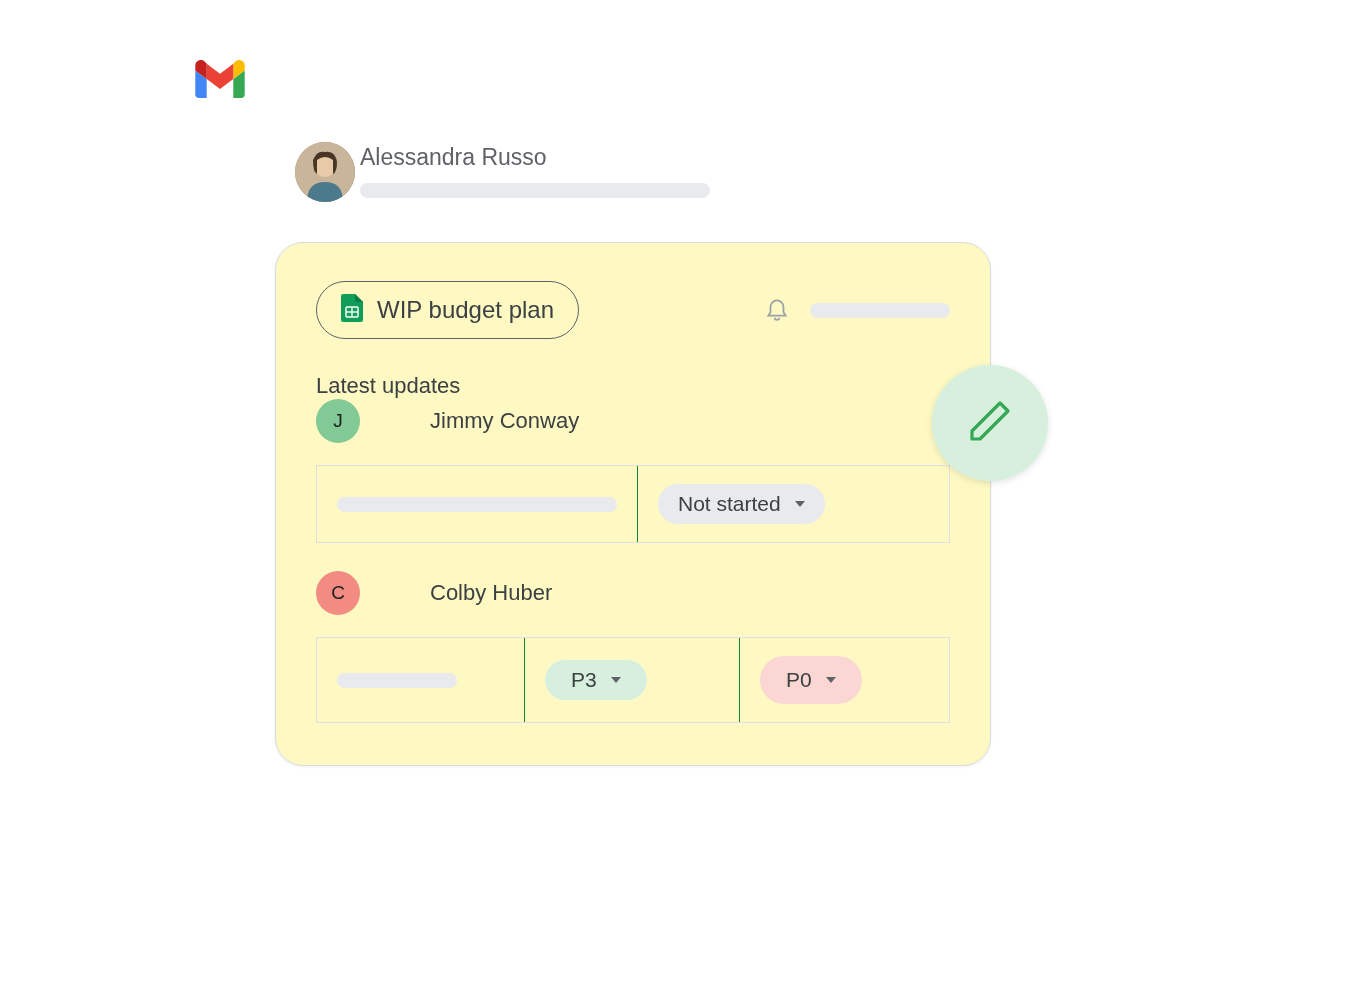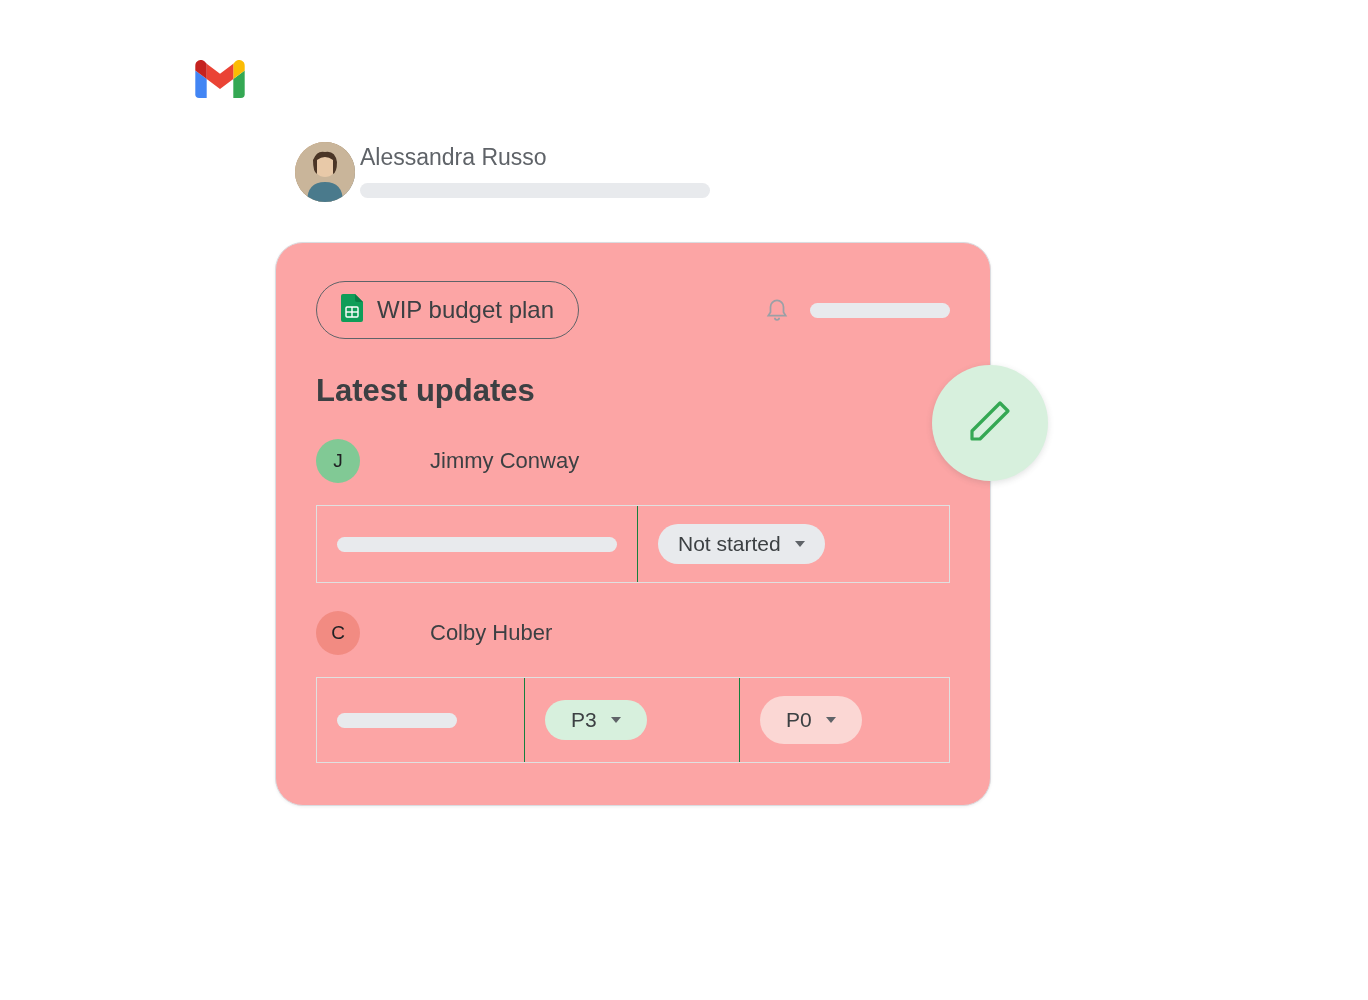--- a/index.html
+++ b/index.html
@@ -53,21 +53,21 @@
     }
     .pl-350 { width: 350px; }
     .pl-140 { width: 140px; }
     .pl-120 { width: 120px; }
     .pl-280 { width: 280px; }
 
     .card {
       position: relative;
       margin-left: 80px;
       width: 716px;
-      background: #fca5a5;
+      background: #fef9c3;
       border: 1px solid #dadce0;
       border-radius: 28px;
       padding: 38px 40px 42px;
       box-shadow: 0 1px 3px rgba(60,64,67,.08);
     }
     .card-header {
       display: flex;
       align-items: center;
       justify-content: space-between;
       margin-bottom: 34px;
@@ -78,24 +78,23 @@
       gap: 14px;
       border: 1px solid #5f6368;
       border-radius: 999px;
       padding: 12px 24px;
     }
     .sheets-icon { width: 22px; height: 28px; }
     .file-name { font-size: 24px; color: #3c4043; font-weight: 500; }
     .header-right { display: flex; align-items: center; gap: 20px; }
     .bell-icon { width: 26px; height: 26px; color: #9aa0a6; }
     .section-title {
-      font-size: 31px;
+      font-size: 22px;
       color: #3c4043;
-      font-weight: 700;
-      margin-bottom: 30px;
+      font-weight: 400;
     }
     .update-item { margin-bottom: 28px; }
     .person-row { display: flex; align-items: center; gap: 26px; margin-bottom: 22px; }
     .mono-avatar {
       width: 44px; height: 44px; border-radius: 50%;
       display: flex; align-items: center; justify-content: center;
       font-size: 19px; color: #202124;
     }
     .mono-green { background: #81c995; }
     .mono-red { background: #f28b82; }

